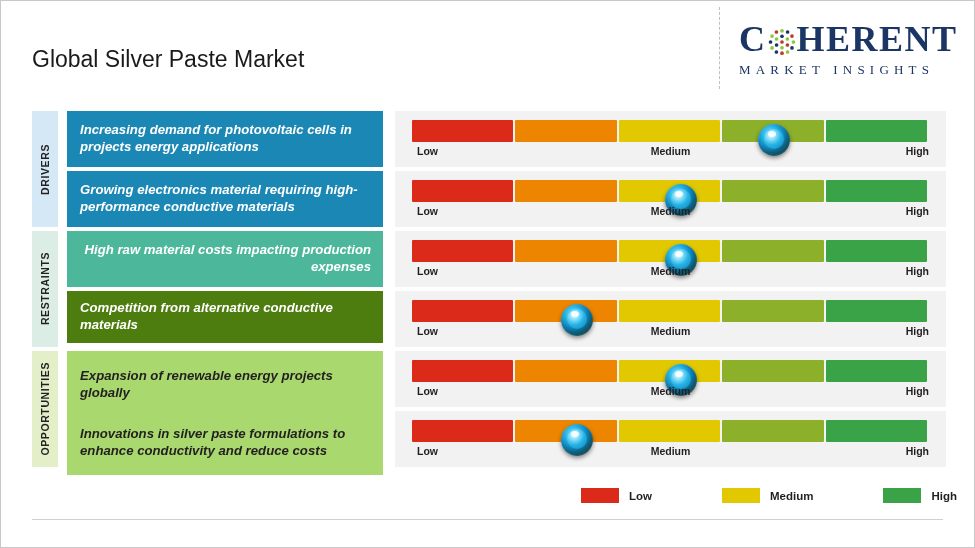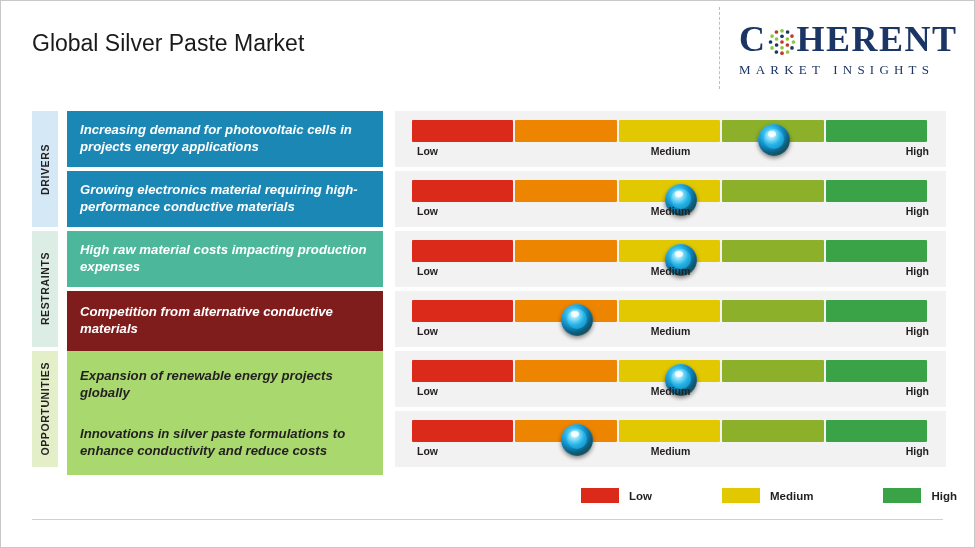--- a/index.html
+++ b/index.html
@@ -39,21 +39,21 @@
     letter-spacing: -0.2px;
     color: #1a1a1a;
     line-height: 1.08;
     white-space: nowrap;
   }
   .title-sub {
     font-size: 23px;
     font-weight: normal;
     color: #1a1a1a;
     line-height: 1.15;
-    margin-top: 7px;
+    margin-top: 23px;
     white-space: nowrap;
   }
 
   .header-divider {
     position: absolute;
     left: 718px;
     top: 6px;
     width: 0;
     height: 82px;
     border-left: 1px dashed #b9bfc6;
@@ -322,39 +322,39 @@
           <div class="seg" style="background: rgb(141, 176, 42);"></div>
           <div class="seg" style="background: rgb(58, 163, 72);"></div>
           <div class="marker" style="left: 52%;"></div>
         </div>
         <div class="gauge-ticks">
           <span class="tick low">Low</span>
           <span class="tick mid">Medium</span>
           <span class="tick high">High</span>
         </div>
       </div>
-      <div class="factor-box" style="top: 230px; height: 56px; background: rgb(76, 183, 154); color: rgb(255, 255, 255);">
+      <div class="factor-box" style="top: 230px; height: 56px; background: rgb(76, 183, 154); color: rgb(255, 255, 255); text-align: right;">
         <span>High raw material costs impacting production expenses</span>
       </div>
       <div class="gauge-panel" style="top: 230px; height: 56px; background: rgb(242, 242, 242);">
         <div class="gauge-bar">
           <div class="seg" style="background: rgb(220, 42, 26);"></div>
           <div class="seg" style="background: rgb(238, 133, 0);"></div>
           <div class="seg" style="background: rgb(226, 200, 0);"></div>
           <div class="seg" style="background: rgb(141, 176, 42);"></div>
           <div class="seg" style="background: rgb(58, 163, 72);"></div>
           <div class="marker" style="left: 52%;"></div>
         </div>
         <div class="gauge-ticks">
           <span class="tick low">Low</span>
           <span class="tick mid">Medium</span>
           <span class="tick high">High</span>
         </div>
       </div>
-      <div class="factor-box" style="top: 290px; height: 60px; background: #7f1d1d; color: rgb(255, 255, 255);">
+      <div class="factor-box" style="top: 290px; height: 52px; background: #4d7c0f; color: rgb(255, 255, 255);">
         <span>Competition from alternative conductive materials</span>
       </div>
       <div class="gauge-panel" style="top: 290px; height: 56px; background: rgb(242, 242, 242);">
         <div class="gauge-bar">
           <div class="seg" style="background: rgb(220, 42, 26);"></div>
           <div class="seg" style="background: rgb(238, 133, 0);"></div>
           <div class="seg" style="background: rgb(226, 200, 0);"></div>
           <div class="seg" style="background: rgb(141, 176, 42);"></div>
           <div class="seg" style="background: rgb(58, 163, 72);"></div>
           <div class="marker" style="left: 32%;"></div>

